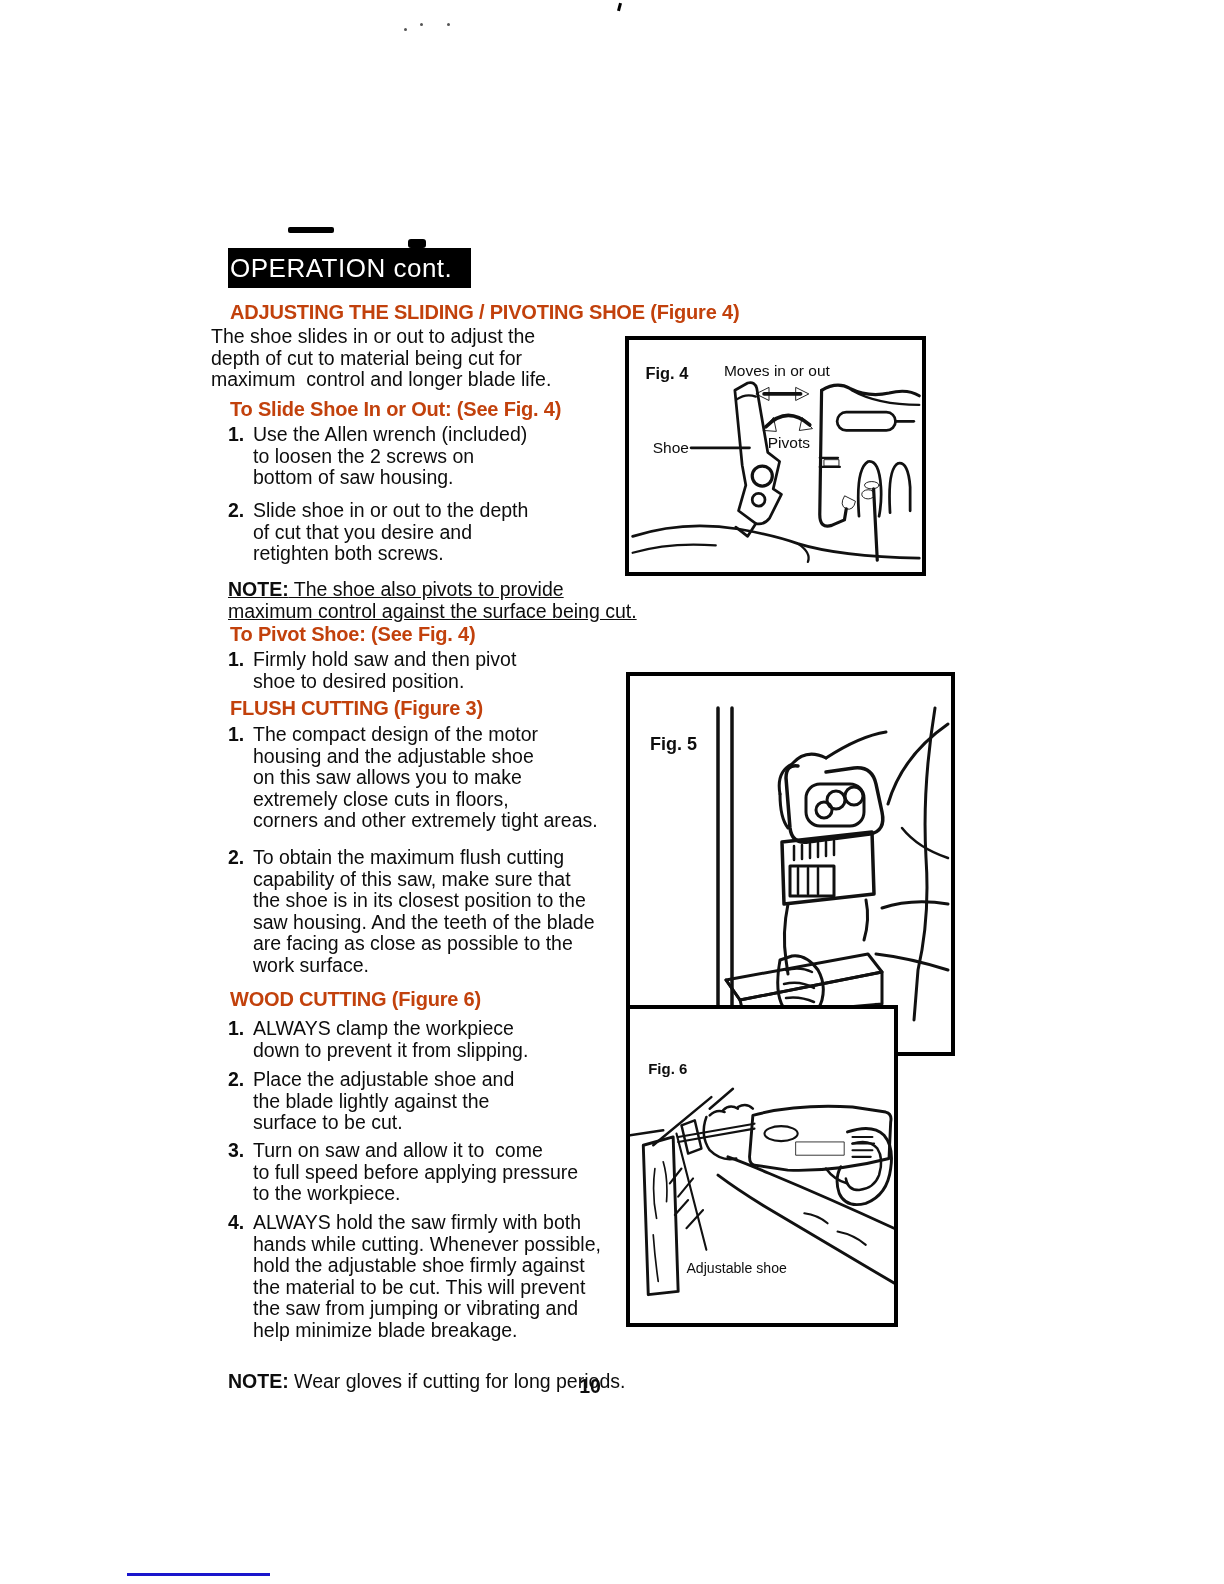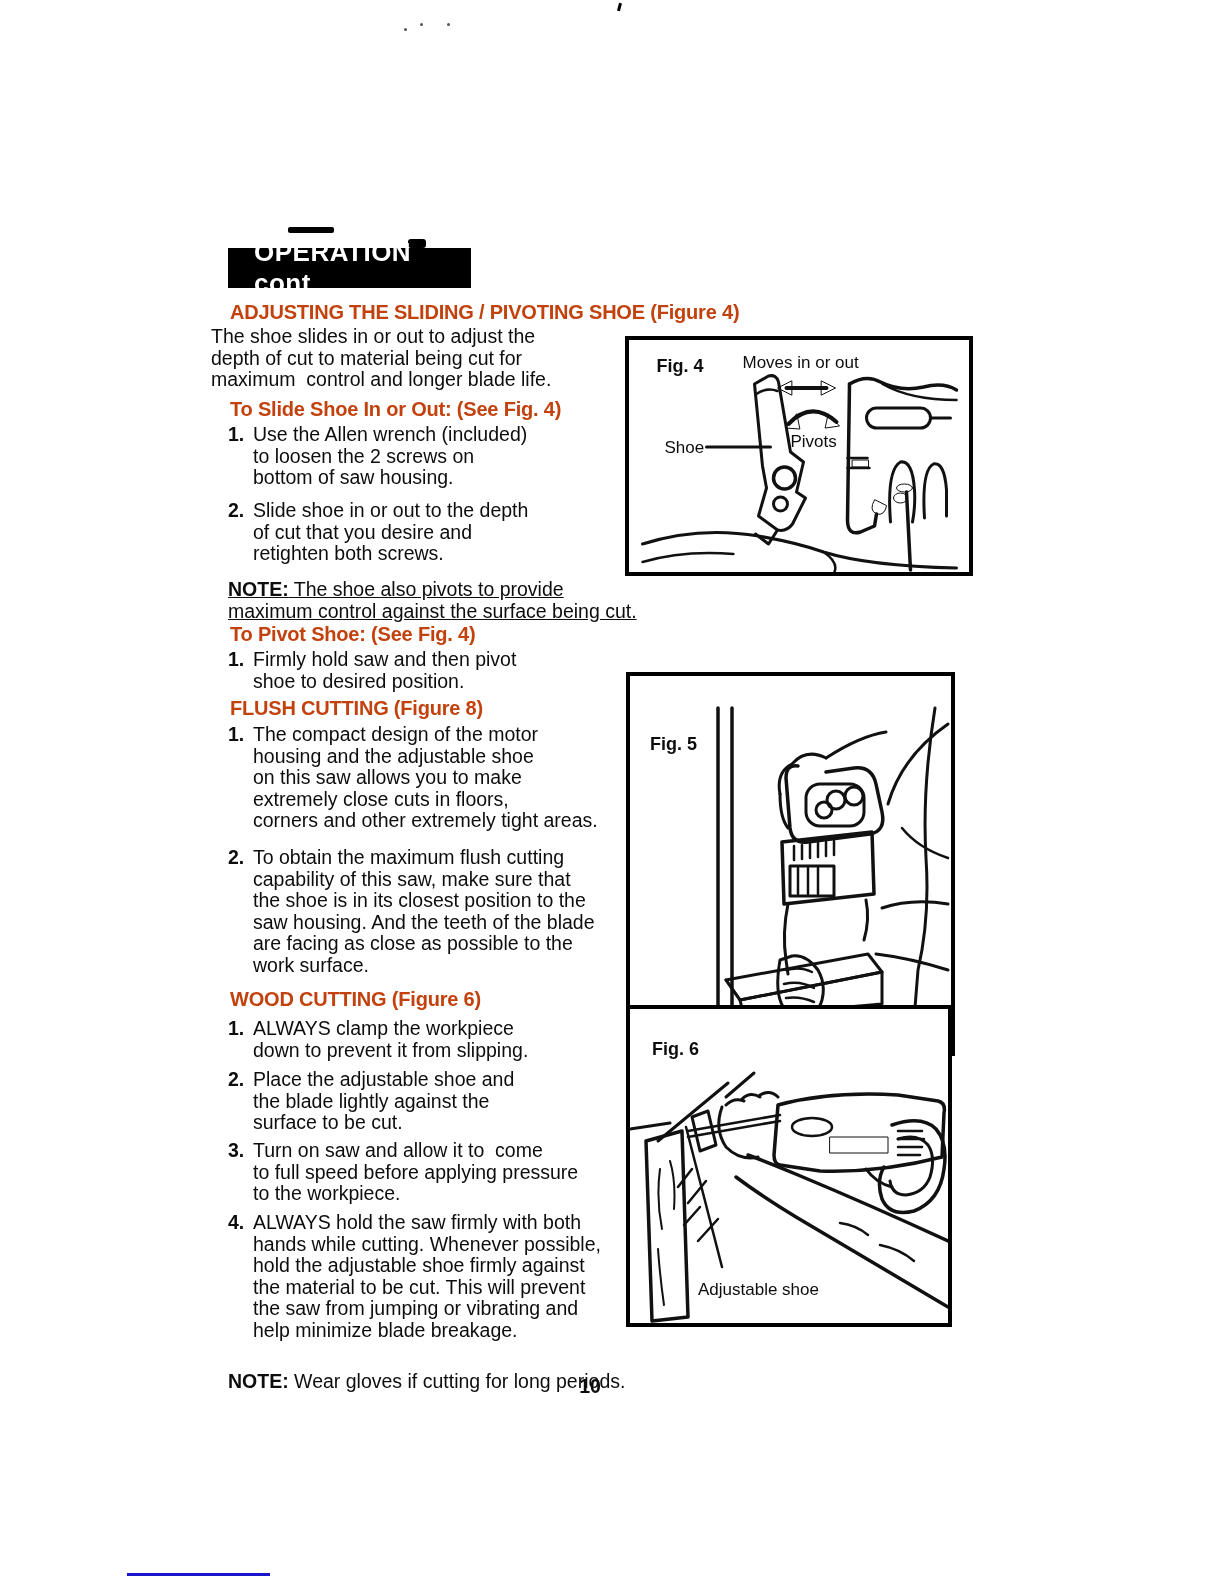--- a/index.html
+++ b/index.html
@@ -5,43 +5,43 @@
   html,body{margin:0;padding:0;background:#e8e8e8;}
   .page{
     position:relative;width:1224px;height:1584px;background:#ffffff;
     font-family:"Liberation Sans",sans-serif;color:#0d0d0d;overflow:hidden;
     margin:0 auto;
   }
   .banner{
     position:absolute;left:228px;top:248px;width:243px;height:40px;
     background:#000;color:#fff;display:flex;align-items:center;
   }
-  .banner span{font-size:26px;font-weight:bold;padding-left:26px;letter-spacing:.5px;}
+  .banner span{font-size:26px;font-weight:normal;padding-left:2px;letter-spacing:.5px;}
   .h1{
     position:absolute;left:228px;margin:2px;font-size:20px;font-weight:bold;
     letter-spacing:-0.2px;white-space:nowrap;color:#c2410c;
   }
   .body-text{
     position:absolute;left:211px;margin:0;font-size:19.5px;line-height:21.5px;
     white-space:pre;color:#0d0d0d;
   }
   .item{
     position:absolute;left:228px;padding-left:25px;font-size:19.5px;line-height:21.5px;
   }
   .item .num{position:absolute;left:0;top:0;font-weight:bold;}
   .item .txt{white-space:pre;}
   .item .txt strong{font-weight:normal;}
   .note{position:absolute;left:228px;margin:0;font-size:19.5px;line-height:21.5px;white-space:pre;}
   .note strong{font-weight:bold;}
   .pagenum{position:absolute;left:566px;top:1375px;width:48px;text-align:center;
     font-size:19.5px;font-weight:bold;}
   .figure{position:absolute;background:#fff;border:4px solid #000;box-sizing:border-box;}
-  .fig4{left:625px;top:336px;width:348px;height:240px;}
+  .fig4{left:625px;top:336px;width:301px;height:240px;}
   .fig5{left:626px;top:672px;width:329px;height:384px;}
-  .fig6{left:626px;top:1005px;width:326px;height:322px;}
+  .fig6{left:626px;top:1005px;width:272px;height:322px;}
   .figure svg{display:block;width:100%;height:100%;}
   .figsvg text{font-family:"Liberation Sans",sans-serif;fill:#0d0d0d;}
   .figsvg .figlabel{font-size:18px;font-weight:bold;}
   .figsvg .figtext{font-size:17px;}
   .figsvg path,.figsvg rect,.figsvg circle,.figsvg ellipse{
     fill:none;stroke:#111;stroke-linecap:round;stroke-linejoin:round;
   }
   .artifact{position:absolute;background:#000;}
   .dot{position:absolute;background:#555;width:3px;height:3px;border-radius:50%;}
   .blue-line{position:absolute;left:127px;top:1573px;width:143px;height:3px;background:#1a15cc;}
@@ -89,21 +89,21 @@
 maximum control against the surface being cut.</span></p>
 
   <h3 class="h1" style="top:621px;">To Pivot Shoe: (See Fig. 4)</h3>
 
   <div class="item" style="top:649px;">
     <span class="num">1.</span>
     <span class="txt">Firmly hold saw and then pivot
 shoe to desired position.</span>
   </div>
 
-  <h2 class="h1" style="top:695px;">FLUSH CUTTING (Figure 8)</h2>
+  <h2 class="h1" style="top:695px;">FLUSH CUTTING (Figure 3)</h2>
 
   <div class="item" style="top:724px;">
     <span class="num">1.</span>
     <span class="txt">The compact design of the motor
 housing and the adjustable shoe
 on this saw allows you to make
 extremely close cuts in floors,
 corners and other extremely tight areas.</span>
   </div>
 

